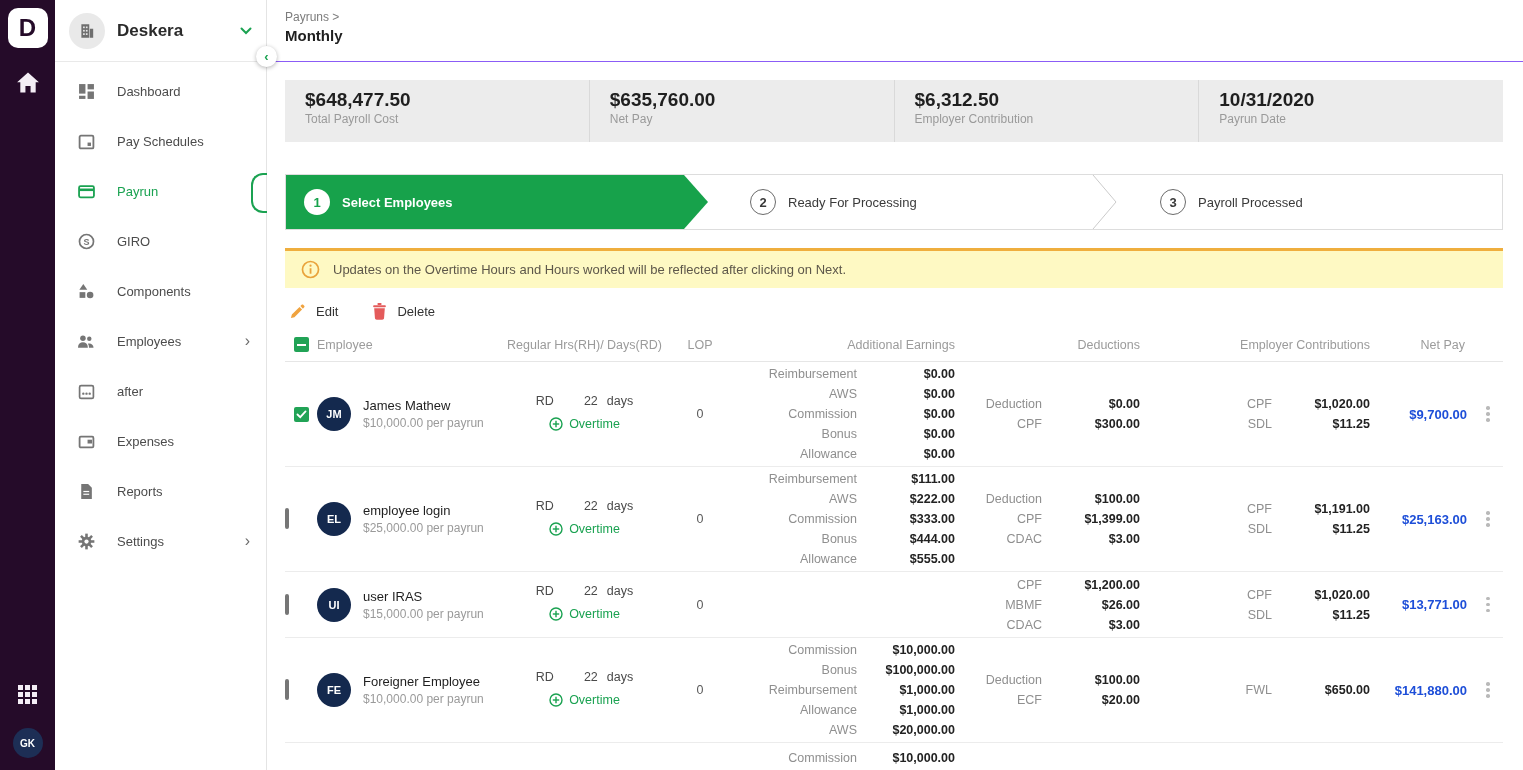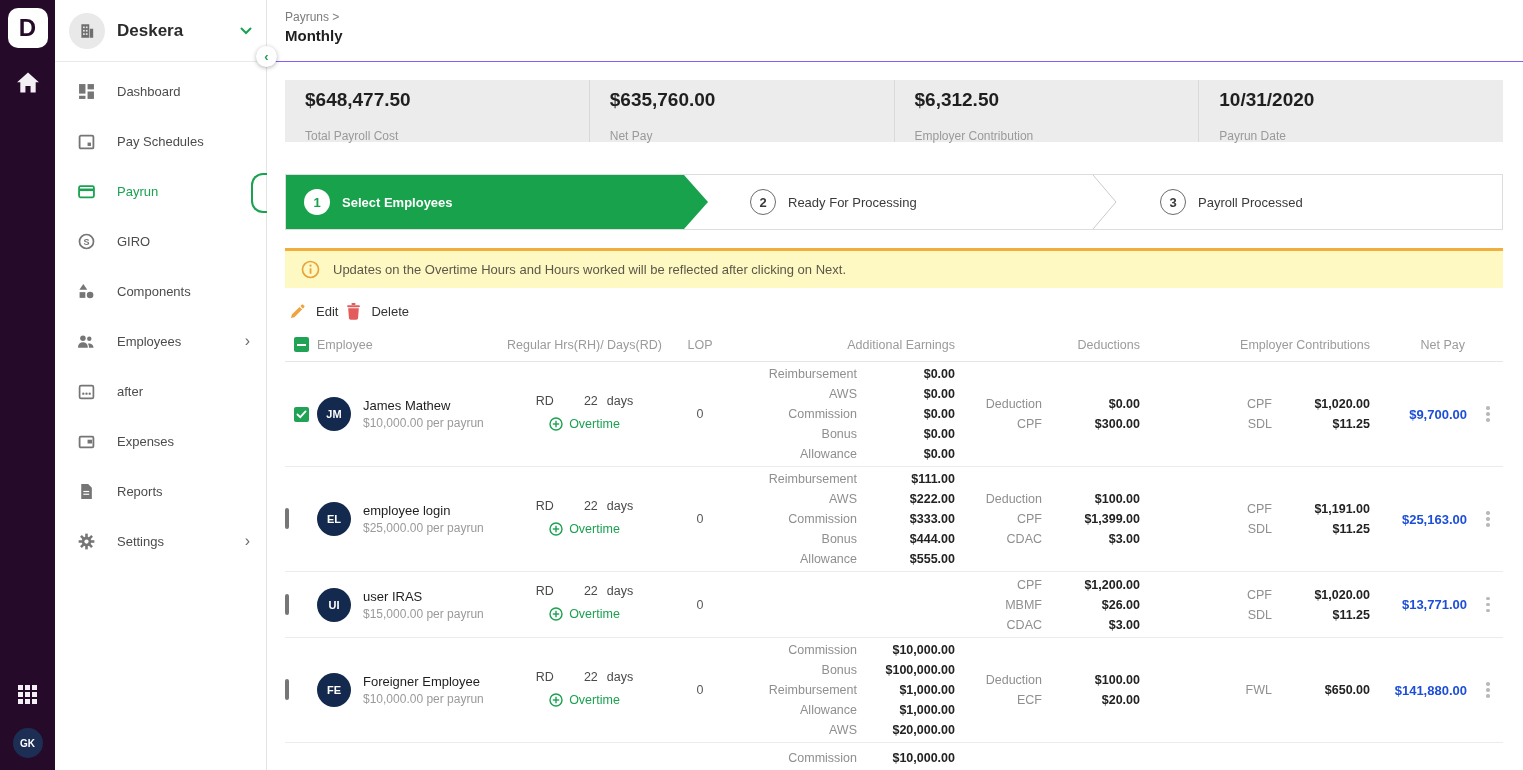--- a/index.html
+++ b/index.html
@@ -41,21 +41,21 @@
   .page-header { height:62px; padding:10px 0 0 18px; border-bottom:1px solid #8b5cf6; flex-shrink:0; }
   .crumb { font-size:12px; color:#7c7c7c; cursor:pointer; }
   .page-title { font-size:15px; font-weight:700; color:#1f1f1f; margin-top:3px; }
   .content { padding:18px 20px 0 18px; }
 
   
   .cards { display:flex; background:#ececec; height:62px; }
   .card { flex:1; padding:9px 0 0 20px; border-right:1px solid #d9d9d9; }
   .card:last-child { border-right:none; }
   .card-value { font-size:19px; font-weight:700; color:#1f1f1f; }
-  .card-label { font-size:12px; color:#9a9a9a; margin-top:18px; }
+  .card-label { font-size:12px; color:#9a9a9a; margin-top:1px; }
 
   
   .stepper { margin-top:32px; height:56px; border:1px solid #ddd; display:flex; align-items:stretch; background:#fff; }
   .step { display:flex; align-items:center; }
   .step-arrow { width:422px; background:#17a24b; color:#fff; padding-left:18px; flex-shrink:0;
     clip-path:polygon(0 0, calc(100% - 24px) 0, 100% 50%, calc(100% - 24px) 100%, 0 100%); }
   .step-circle { width:26px; height:26px; border-radius:50%; display:flex; align-items:center; justify-content:center;
     font-size:13px; font-weight:700; flex-shrink:0; }
   .step-arrow .step-circle { background:#fff; color:#17a24b; }
   .step-plain { flex:1; padding-left:42px; }
@@ -63,21 +63,21 @@
   .step-label { font-size:13px; margin-left:12px; font-weight:700; }
   .step-plain .step-label { color:#3a3a3a; font-weight:400; }
   .step-divider { display:flex; align-items:center; }
 
   
   .banner { margin-top:18px; height:40px; background:#fef9c3; border-top:3px solid #efae3e;
     display:flex; align-items:center; padding:0 16px; gap:13px; }
   .banner-text { font-size:13px; color:#5d574a; }
 
   
-  .toolbar { display:flex; align-items:flex-end; margin:9px 0 2px; }
+  .toolbar { display:flex; align-items:flex-end; gap:26px; margin:9px 0 2px; }
   .tool-btn { display:flex; align-items:center; gap:10px; background:none; border:none; cursor:pointer;
     font-family:inherit; font-size:13px; color:#333; font-weight:500; padding:6px 4px; }
 
   
   .grid-row { display:grid; grid-template-columns:32px 180px 175px 56px 235px 185px 230px 95px 30px; align-items:center; }
   .thead { height:34px; border-bottom:1px solid #e6e6e6; color:#9b9b9b; font-size:12.5px; }
   .th-c { text-align:center; }
   .th-r { text-align:right; padding-right:8px; }
   .trow { border-bottom:1px solid #ececec; padding:2px 0; min-height:66px; }
   .cb { width:15px; height:15px; border-radius:2px; margin:0 auto; cursor:pointer; }

